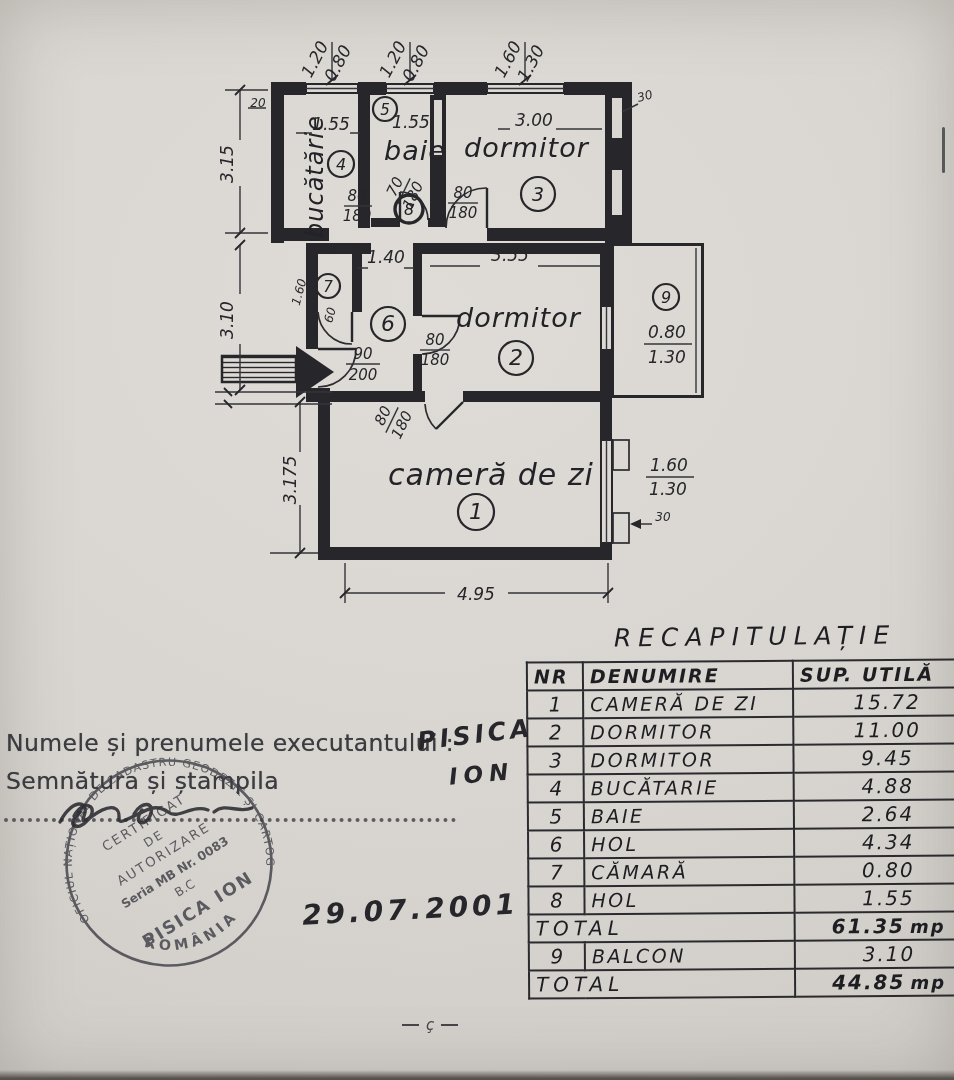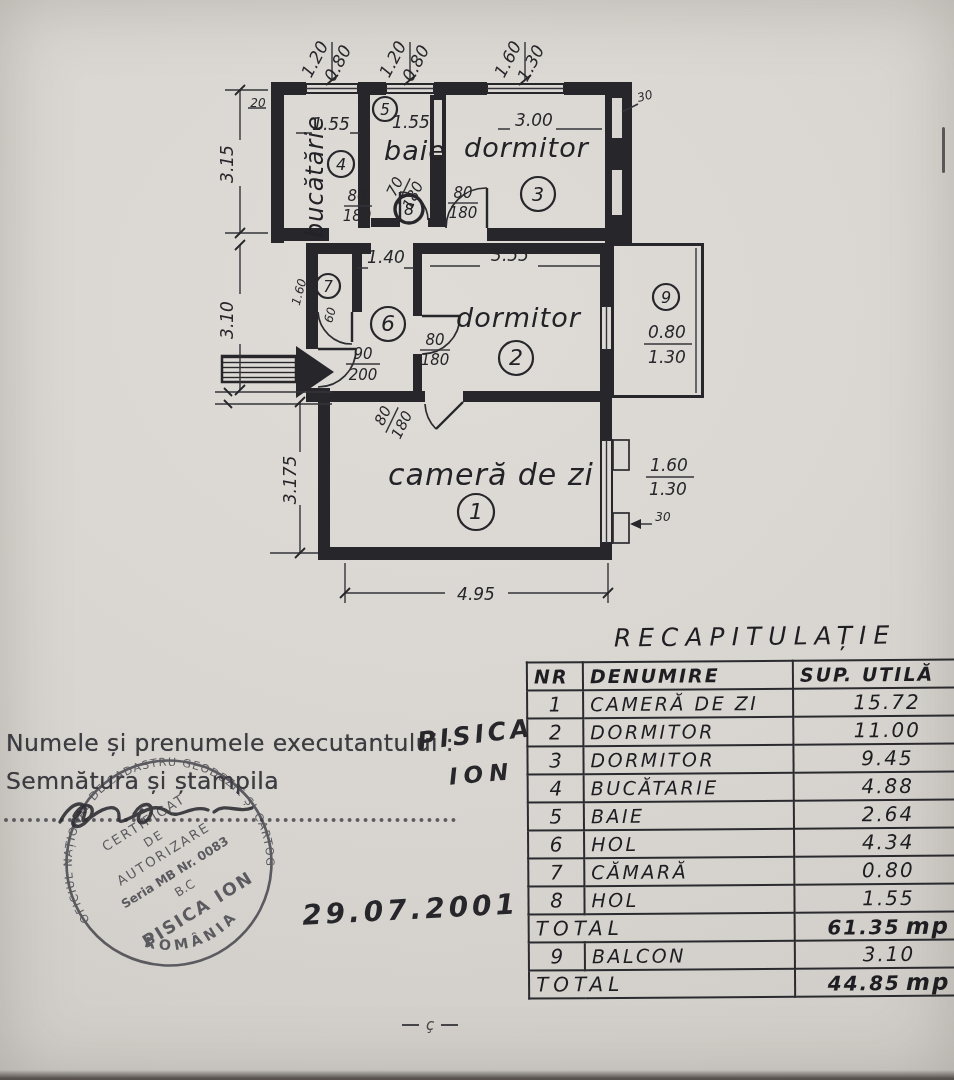--- a/index.html
+++ b/index.html
@@ -33,21 +33,21 @@
     color:#1e1e23;margin-bottom:9px;transform:rotate(-0.6deg)}
   table.recap-table{border-collapse:collapse;width:100%;transform:rotate(-0.4deg)}
   .recap-table td,.recap-table th{border:2.6px solid #2b2b2f;font-style:italic;color:#1d1d22;
     padding:0 6px;height:26px;white-space:nowrap}
   .c-nr{width:42px;text-align:center;font-size:20px}
   .c-name{width:196px;font-size:19px;letter-spacing:2.5px}
   .c-area{text-align:center;font-size:20px;letter-spacing:2px}
   .hdr{font-size:19px;letter-spacing:2px;text-align:left}
   .total-label{letter-spacing:5px;padding-left:48px;font-size:20px}
   .total-area{font-weight:bold}
-  .unit{font-size:23px;margin-left:5px}
+  .unit{font-size:18px;margin-left:5px}
 
   .txtline{position:absolute;color:#3b3b40;font-size:23.5px;letter-spacing:.4px;
     text-shadow:0 0 .7px #6a6a6e}
   .dots{position:absolute;left:4px;top:796px;width:452px;height:22px;
     border-bottom:4px dotted #3f3f45;opacity:.8}
   .hand{position:absolute;font-style:italic;font-weight:bold;color:#26262b}
   .pisica{left:417px;top:720px;font-size:25px;letter-spacing:4px;transform:rotate(-7deg)}
   .ion{left:449px;top:761px;font-size:23px;letter-spacing:6px;transform:rotate(-5deg)}
   .date{left:302px;top:893px;font-size:28px;letter-spacing:4px;transform:rotate(-3deg)}
   .stamp{position:absolute;left:44px;top:738px;opacity:.8}

